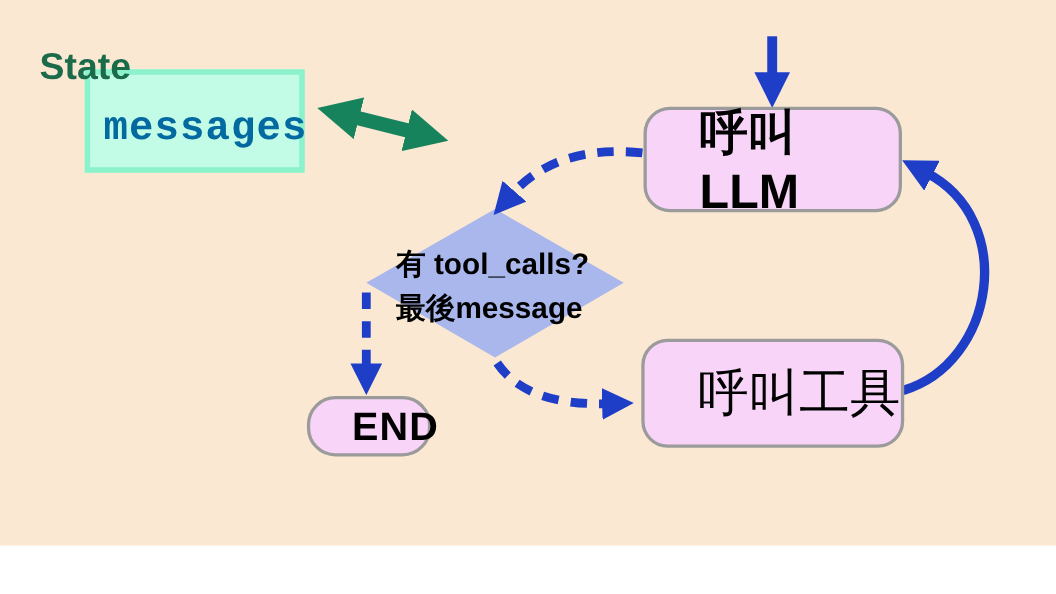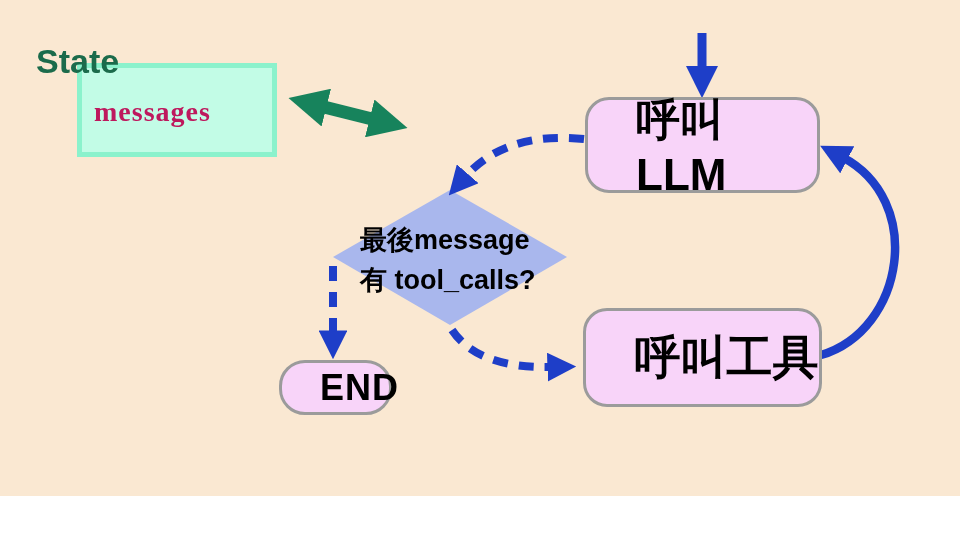--- a/index.html
+++ b/index.html
@@ -27,24 +27,24 @@
     position: absolute;
     left: 77px; top: 63px;
     width: 190px; height: 84px;
     background: #C2FCE6;
     border: 5px solid #8BF2CC;
     z-index: 2;
   }
   .state-box .field {
     position: absolute;
     left: 12px; top: 28px;
-    font-family: Liberation Serif, serif;
+    font-family: Liberation Mono, monospace;
     font-weight: 700;
-    font-size: 28px;
-    color: #be185d;
+    font-size: 37px;
+    color: #0369a1;
     letter-spacing: 1px;
   }
   .node {
     position: absolute;
     display: flex;
     align-items: center;
     justify-content: center;
     background: #F8D4F9;
     border: 3px solid #9B9B9B;
     box-sizing: border-box;
@@ -55,21 +55,21 @@
   .node-llm {
     left: 585px; top: 97px;
     width: 235px; height: 96px;
     border-radius: 24px;
     font-size: 44px; font-weight: 700;
   }
   .node-tools {
     left: 583px; top: 308px;
     width: 239px; height: 99px;
     border-radius: 24px;
-    font-size: 46px; font-weight: 700;
+    font-size: 46px; font-weight: 400;
   }
   .node-end {
     left: 279px; top: 360px;
     width: 113px; height: 55px;
     border-radius: 26px;
     font-size: 36px; font-weight: 600;
     letter-spacing: 1px;
   }
   .decision-text {
     position: absolute;
@@ -125,17 +125,17 @@
 
   <div class="node node-tools">
     <span>呼叫工具</span>
   </div>
 
   <div class="node node-end">
     <span>END</span>
   </div>
 
   <div class="decision-text">
+    <span>有 tool_calls?</span>
     <span>最後message</span>
-    <span>有 tool_calls?</span>
   </div>
 
 </div>
 
 </body></html>

